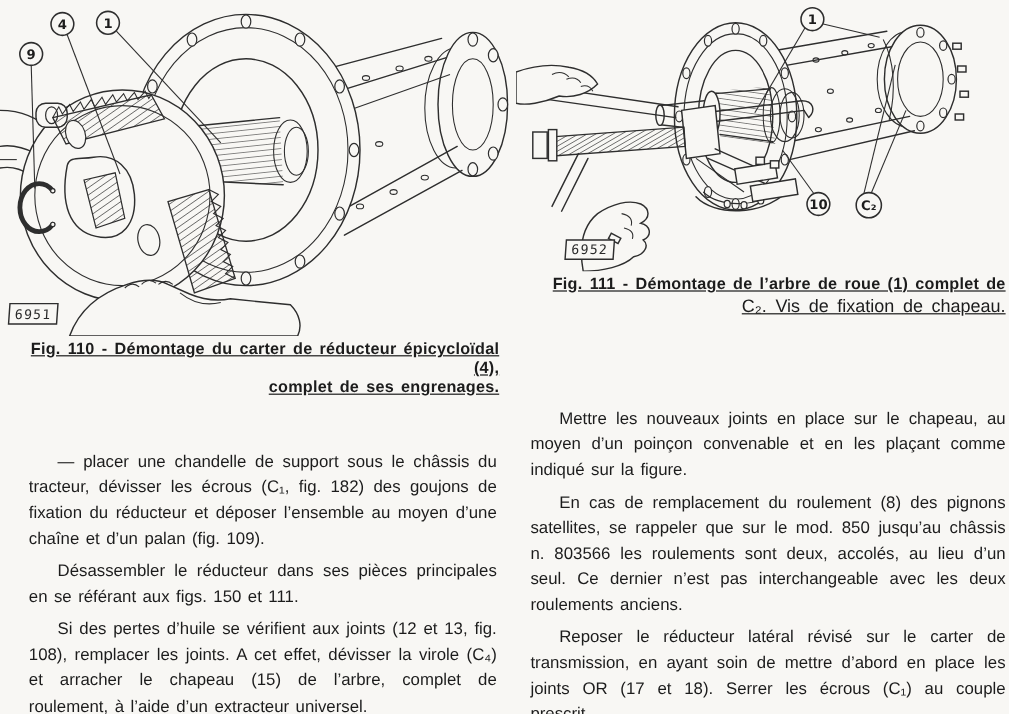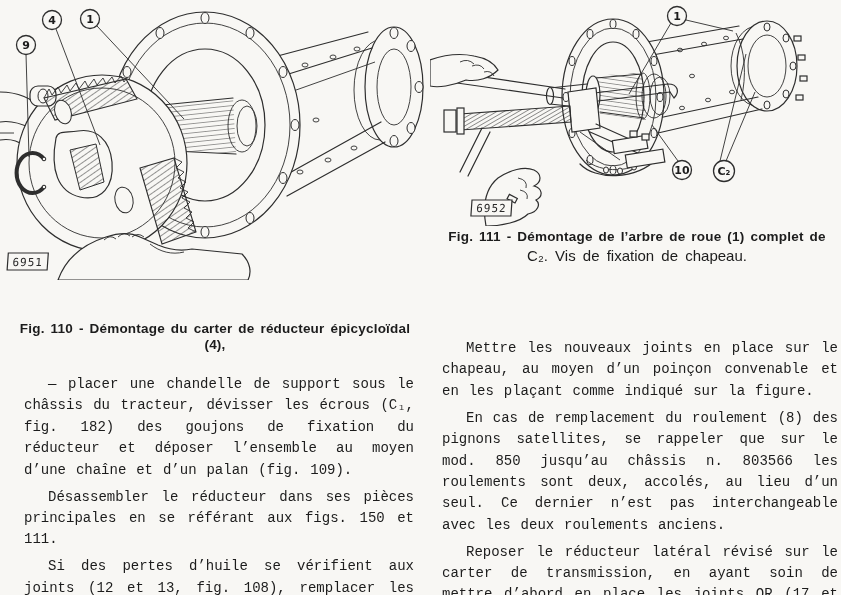--- a/index.html
+++ b/index.html
@@ -13,30 +13,29 @@
   svg{display:block;}
   .ln{stroke:#2e2e2e;stroke-width:1.2;fill:none;stroke-linecap:round;stroke-linejoin:round;}
   .thin{stroke:#2e2e2e;stroke-width:0.9;fill:none;}
   .paper{fill:#f8f7f4;stroke:#2e2e2e;stroke-width:1.2;}
   .hole{fill:#f8f7f4;stroke:#2e2e2e;stroke-width:1;}
   .dark{fill:#3a3a3a;stroke:none;}
   .callout-circle{fill:#f8f7f4;stroke:#2e2e2e;stroke-width:1.3;}
   .callout-text{font:600 11px "DejaVu Sans",sans-serif;fill:#1c1c1c;text-anchor:middle;}
   .photoref-rect{fill:#f8f7f4;stroke:#2e2e2e;stroke-width:1.2;}
   .photoref-text{font:11px "DejaVu Sans Mono","Liberation Mono",monospace;fill:#2a2a2a;text-anchor:middle;letter-spacing:1px;}
-  .caption{position:absolute;text-align:center;line-height:16px;}
+  .caption{position:absolute;text-align:right;line-height:16px;text-decoration:underline;}
   .caption .cap-line{font-weight:bold;font-size:13.5px;letter-spacing:.2px;word-spacing:2px;}
   .caption .cap-legend{font-size:15px;margin-top:3px;word-spacing:3px;}
   .col{position:absolute;}
   .col p{
     margin:0 0 5.5px 0;
     font-size:14px; line-height:21.4px;
     text-align:justify; text-indent:24px;
     word-spacing:1.5px;
-    font-family:Liberation Mono, monospace;
   }
 </style>
 </head>
 <body>
 
 <div class="page">
 
   <div class="fig" style="left:0;top:0;width:424px;height:280px;">
     <svg width="424" height="280" viewBox="0 0 424 280">
       <defs>
@@ -277,22 +276,23 @@
         <text class="callout-text" x="294" y="175">C₂</text>
       </g>
 
       <g transform="skewX(-4)">
         <rect class="photoref-rect" x="56" y="200" width="40" height="16"></rect>
         <text class="photoref-text" x="76" y="212">6952</text>
       </g>
     </svg>
   </div>
 
-  <div class="caption" style="left:14px;top:283px;width:402px;margin-top:38px;">
+  <div class="caption" style="left:14px;top:283px;width:402px;">
     <div class="cap-line">Fig. 110 - Démontage du carter de réducteur épicycloïdal (4),</div>
+    <div class="cap-line">complet de ses engrenages.</div>
   </div>
 
   <div class="caption" style="left:436px;top:229px;width:402px;">
     <div class="cap-line">Fig. 111 - Démontage de l’arbre de roue (1) complet de</div>
     <div class="cap-legend">C₂. Vis de fixation de chapeau.</div>
   </div>
 
   <div class="col" style="left:24px;top:374px;width:390px;">
     <p>— placer une chandelle de support sous le châssis du tracteur, dévisser les écrous (C₁, fig. 182) des goujons de fixation du réducteur et déposer l’ensemble au moyen d’une chaîne et d’un palan (fig. 109).</p>
     <p>Désassembler le réducteur dans ses pièces principales en se référant aux figs. 150 et 111.</p>

